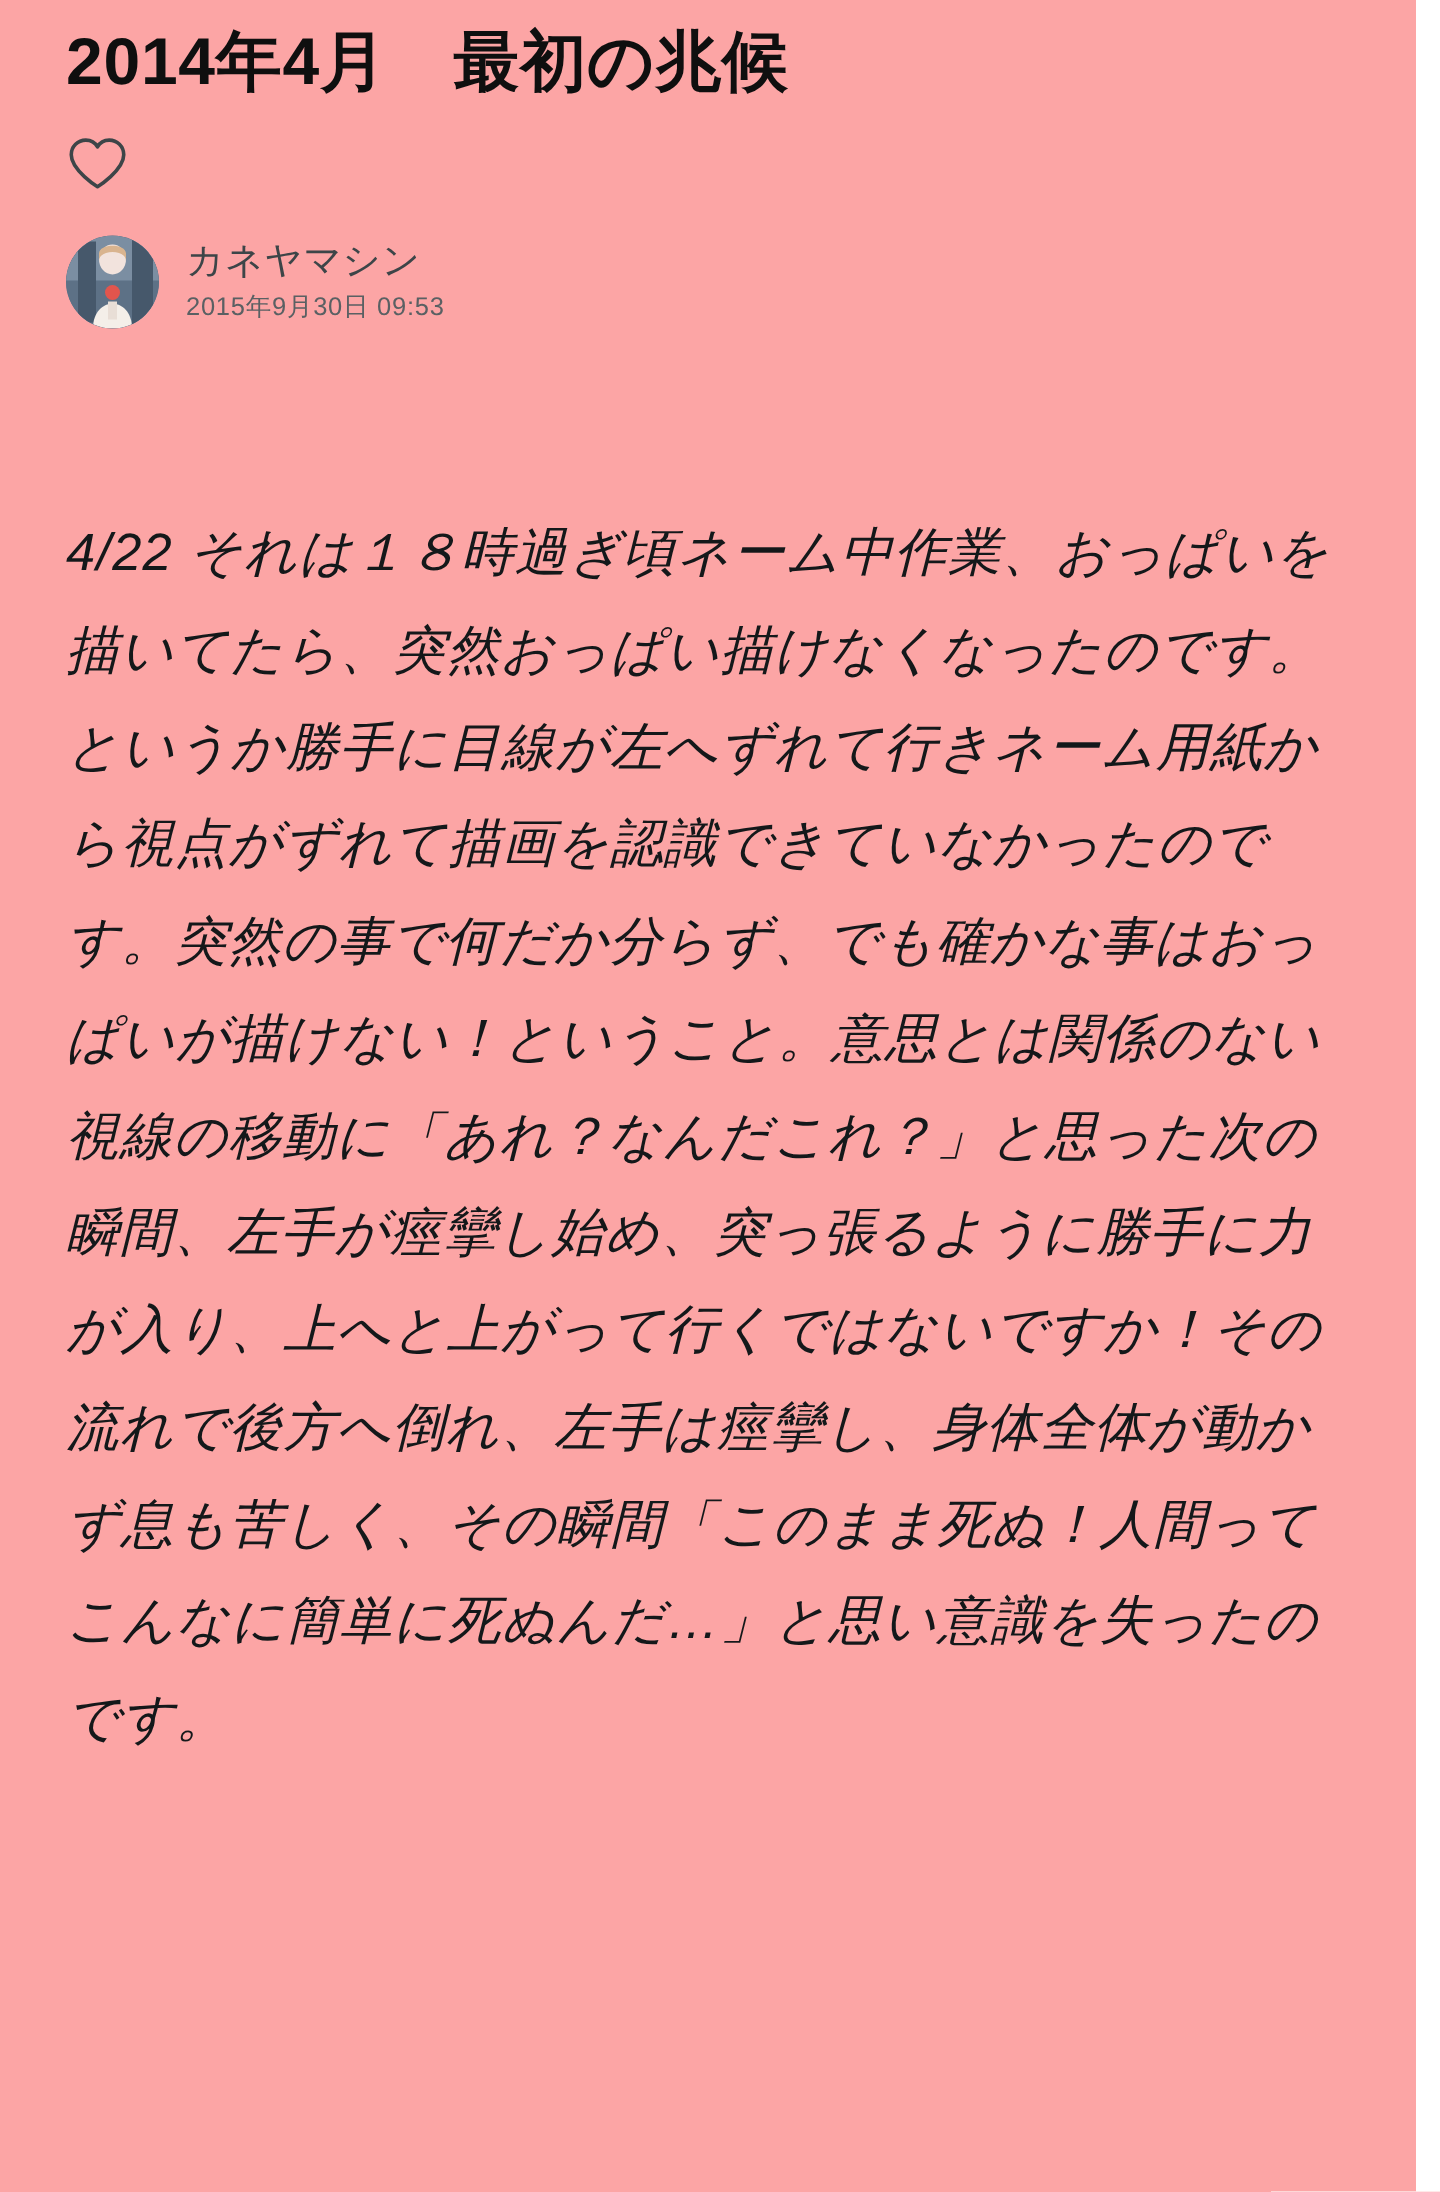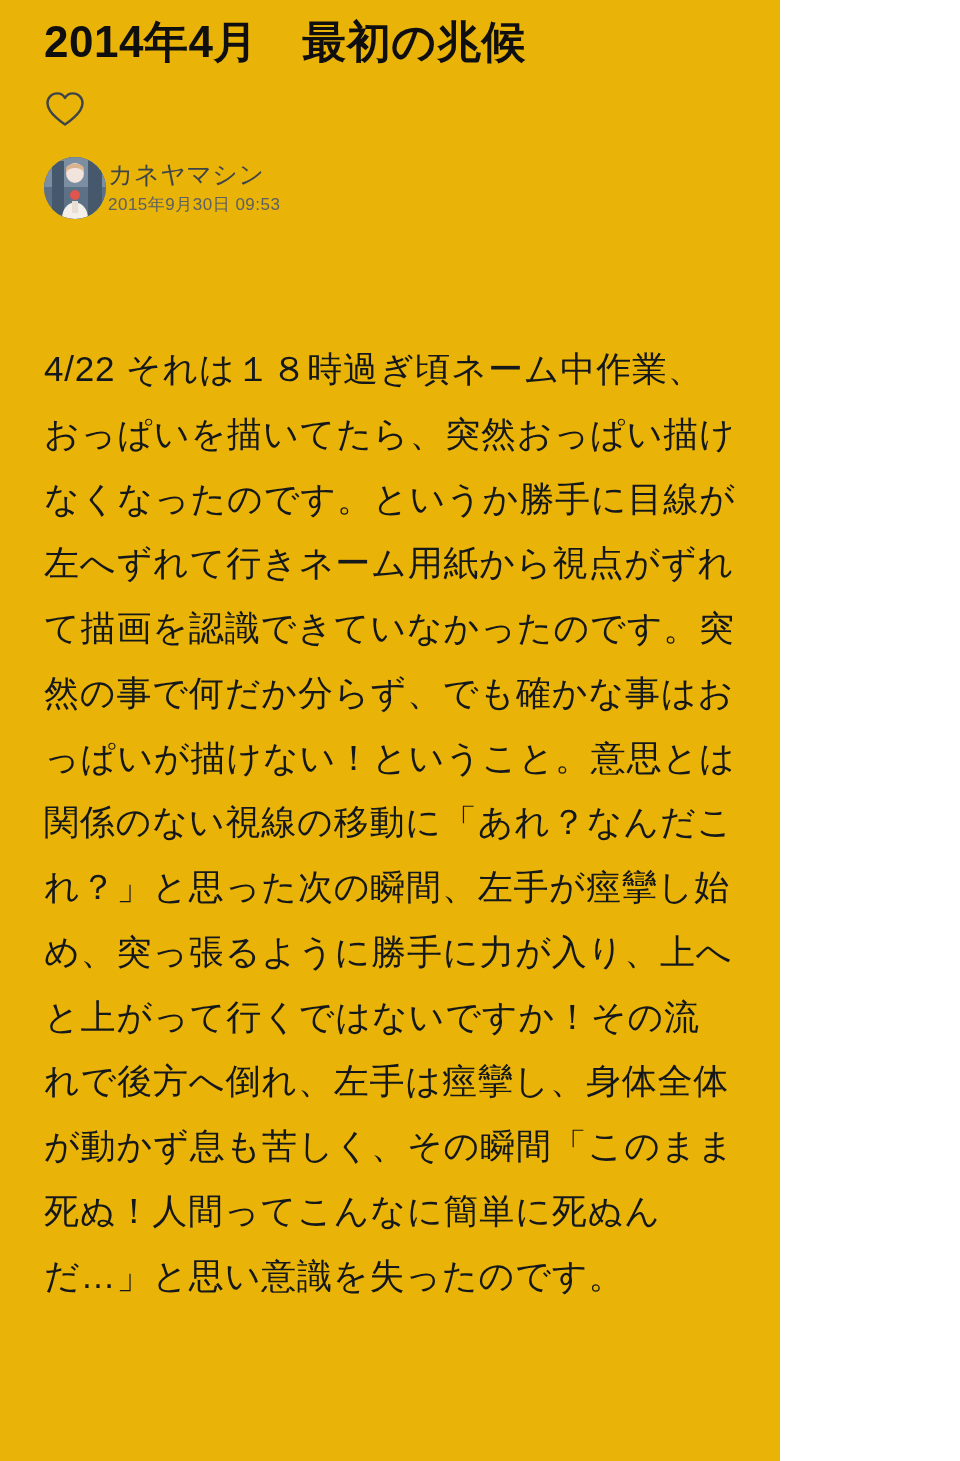--- a/index.html
+++ b/index.html
@@ -8,25 +8,25 @@
     background: #ffffff;
   }
   body {
     width: 960px;
     min-height: 1461px;
     font-family: "Liberation Sans", "DejaVu Sans", sans-serif;
     color: #1a1a1a;
     -webkit-font-smoothing: antialiased;
   }
   .page {
-    width: 780px;
+    width: 944px;
     min-height: 1461px;
     box-sizing: border-box;
     padding: 0 44px;
-    background: #eab308;
+    background: #fca5a5;
     position: relative;
   }
   .article-title {
     font-size: 44px;
     font-weight: 700;
     letter-spacing: 0.5px;
     line-height: 1.25;
     margin: 0;
     padding-top: 14px;
     color: #0f0f0f;
@@ -45,21 +45,21 @@
     justify-content: flex-start;
     cursor: pointer;
   }
   .like-button svg {
     display: block;
   }
   .author-row {
     margin-top: 24px;
     display: flex;
     align-items: center;
-    gap: 2px;
+    gap: 18px;
   }
   .avatar {
     width: 62px;
     height: 62px;
     border-radius: 50%;
     overflow: hidden;
     flex: 0 0 auto;
     background: #6b7f94;
     position: relative;
     box-shadow: 0 0 0 1px rgba(0,0,0,0.06) inset;
@@ -84,20 +84,21 @@
     letter-spacing: 0.5px;
   }
   .body-text {
     margin-top: 118px;
     font-size: 35px;
     line-height: 1.85;
     letter-spacing: 0.8px;
     color: #14181a;
     text-align: left;
     word-break: break-all;
+    font-style: italic;
   }
 </style>
 </head>
 <body>
 
 <div class="page">
 
   <h1 class="article-title">2014年4月　最初の兆候</h1>
 
   <div class="like-row">

